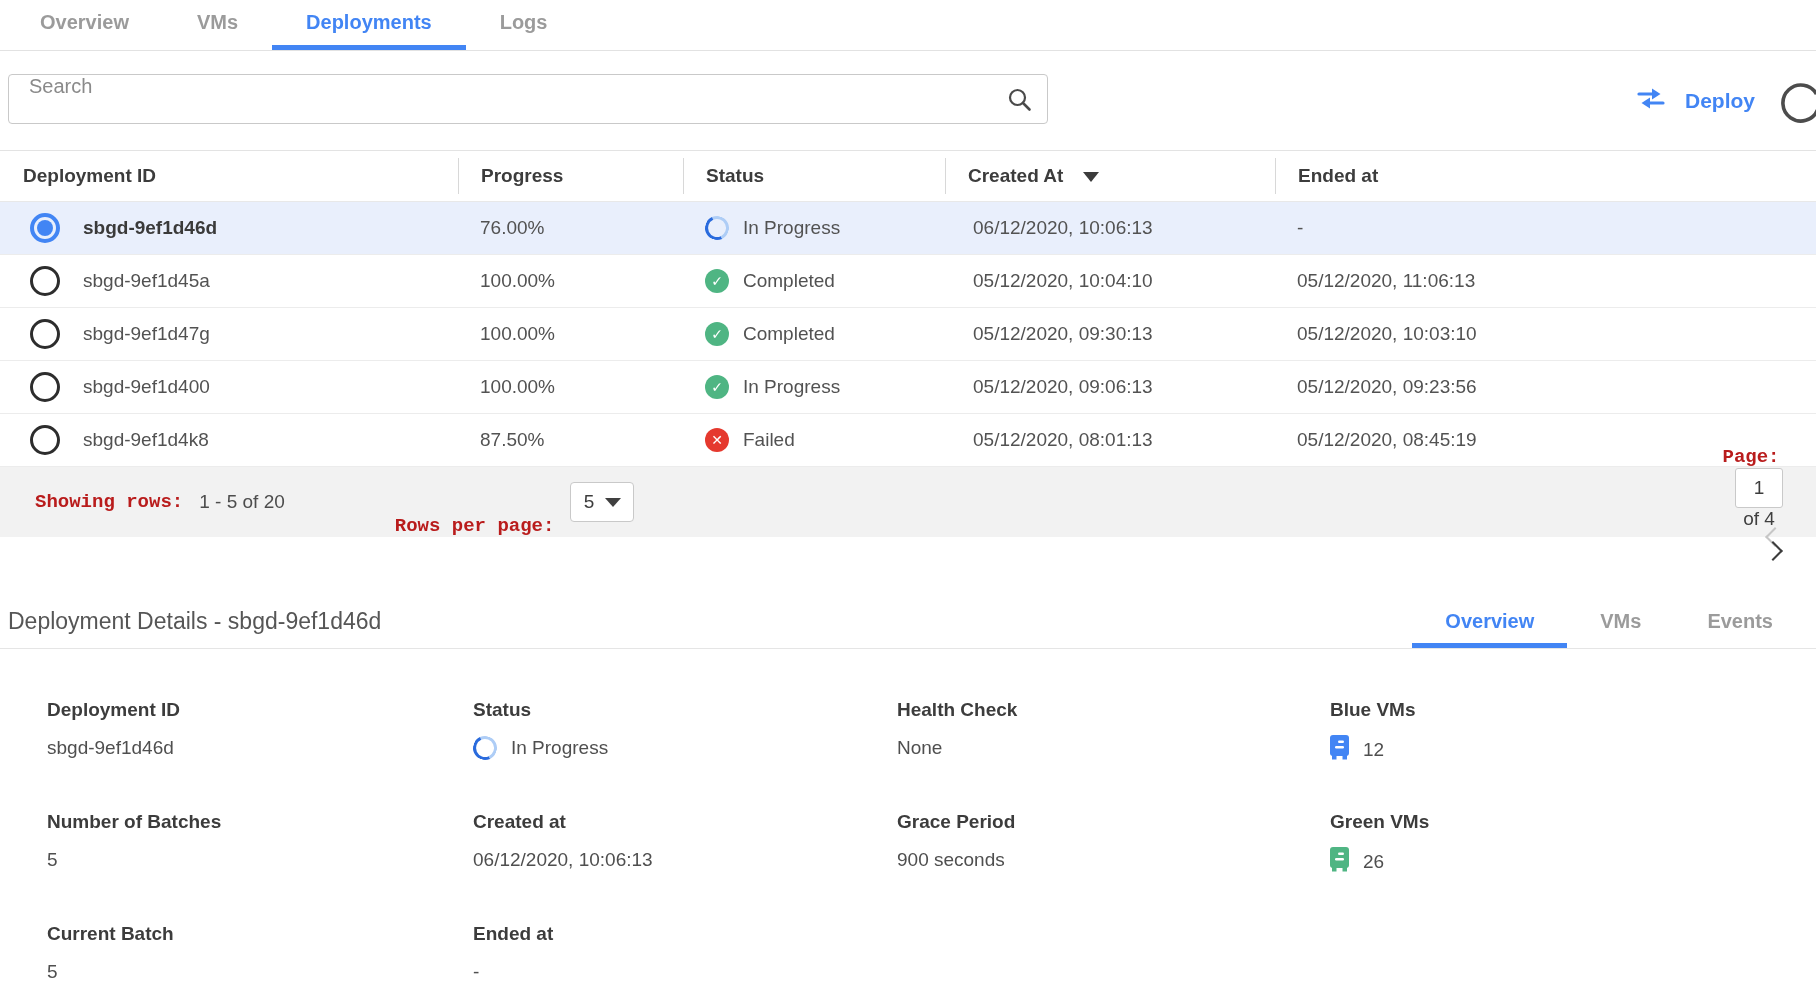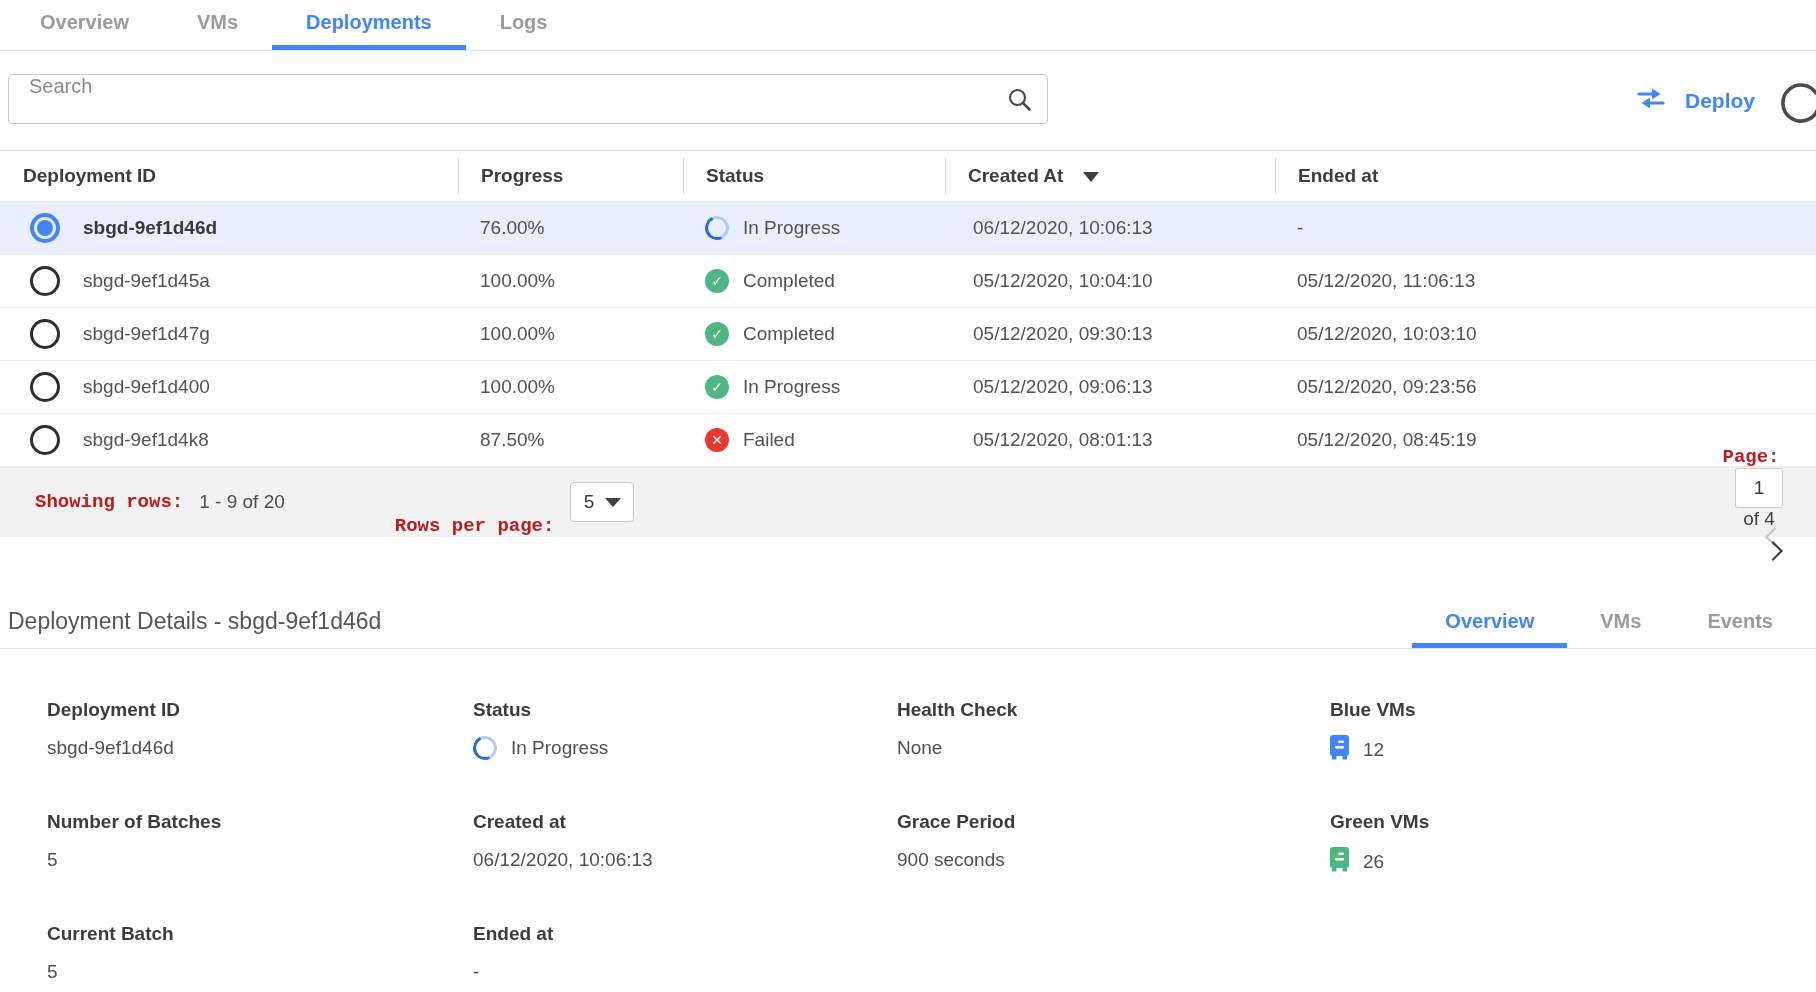--- a/index.html
+++ b/index.html
@@ -260,21 +260,21 @@
     <div class="status-cell">
       <span class="status-icon fail"></span>
       <span>Failed</span>
     </div>
     <div class="cell cell-created">05/12/2020, 08:01:13</div>
     <div class="cell">05/12/2020, 08:45:19</div>
   </div>
 
   <div class="tfooter">
     <span class="tf-bold sr-label">Showing rows:</span>
-    <span class="sr-value">1 - 9 of 20</span>
+    <span class="sr-value">1 - 5 of 20</span>
     <span class="tf-bold rpp-label">Rows per page:</span>
     <span class="rpp-select">
       <span>5</span>
       <span class="dd-caret"></span>
     </span>
     <span class="pager">
       <span class="tf-bold">Page:</span>
       <input class="page-input" type="text" value="1" style="">
       <span class="page-total">of 4</span>
       <span class="chev left"></span>

